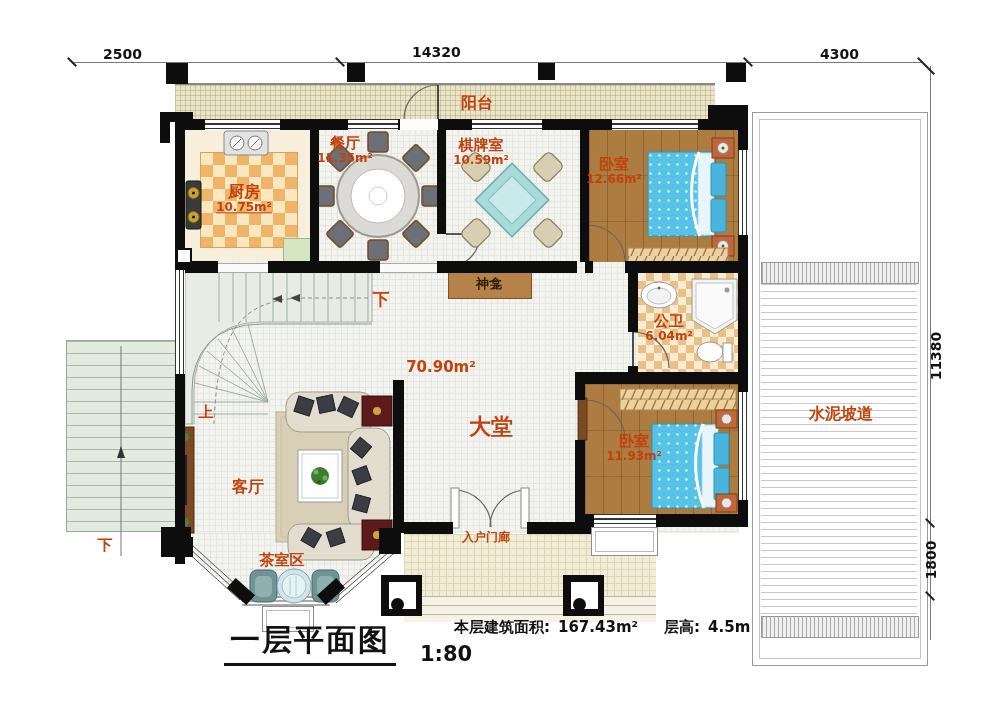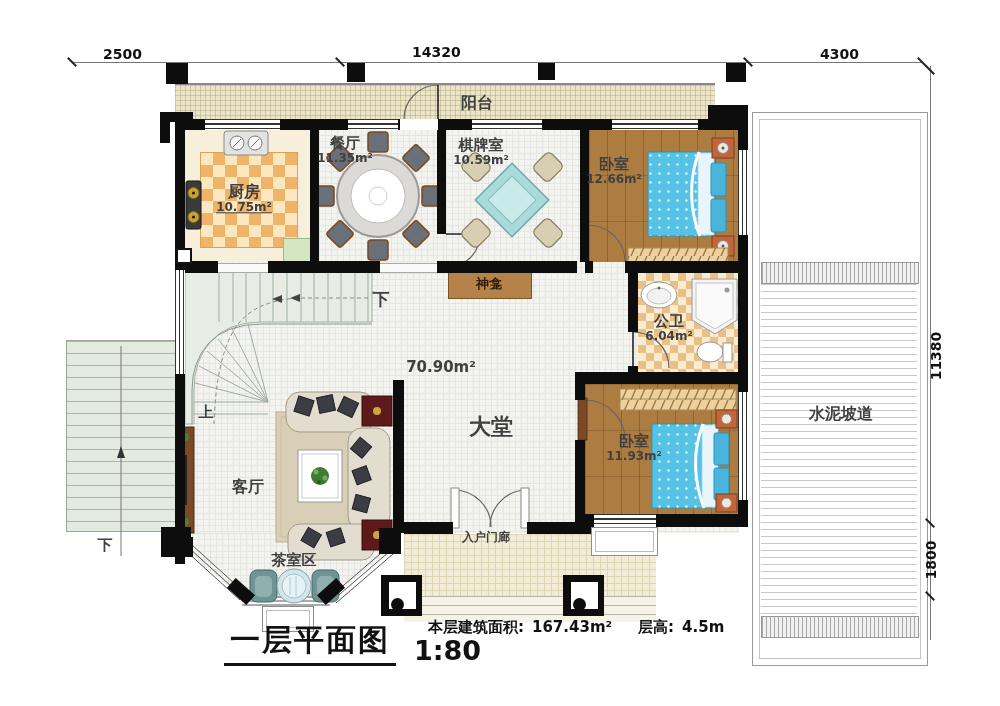--- a/index.html
+++ b/index.html
@@ -1,20 +1,20 @@
 <!DOCTYPE html>
 <html><head>
 <meta charset="utf-8">
 <style>
   html,body{margin:0;padding:0;background:#fff;}
   #plan{position:relative;width:1000px;height:706px;background:#fff;overflow:hidden;
         font-family:"DejaVu Sans","Liberation Sans",sans-serif;color:#111;}
   .abs{position:absolute;}
   .wall{position:absolute;background:#0d0d0d;}
-  .lbl{position:absolute;font-weight:bold;color:#404040;white-space:nowrap;
+  .lbl{position:absolute;font-weight:bold;color:#c2410c;white-space:nowrap;
        transform:translate(-50%,-50%);text-align:center;line-height:1.05;}
   .tile{background-color:#f3f3f0;background-image:
         linear-gradient(#e5e5e1 1px,transparent 1px),
         linear-gradient(90deg,#e5e5e1 1px,transparent 1px);background-size:6px 6px;}
   .balc{background-color:#ece4c8;background-image:
         linear-gradient(rgba(176,166,124,.5) 1px,transparent 1px),
         linear-gradient(90deg,rgba(176,166,124,.5) 1px,transparent 1px);background-size:5px 5px;}
   .marble{background-color:#f7eedc;}
   .check24{background:repeating-conic-gradient(#efb468 0% 25%,#fbe7c0 0% 50%);background-size:24px 24px;border:1px solid #d9a25c;}
   .check16{background:repeating-conic-gradient(#e9c187 0% 25%,#f9ecd2 0% 50%);background-size:16px 16px;}
@@ -34,23 +34,23 @@
   .extstair{background-color:#e3eadf;background-image:repeating-linear-gradient(to bottom,#a9b7a7 0 1px,transparent 1px 12px);border:1px solid #98a796;}
   .dimline{position:absolute;background:#777;}
   .tick{position:absolute;width:12px;height:2px;background:#222;transform:rotate(45deg);}
   .dimlbl{position:absolute;font-weight:bold;font-size:14px;color:#111;white-space:nowrap;}
   .colbox{position:absolute;background:#0d0d0d;}
   .colin{position:absolute;background:#fff;}
   .coldot{position:absolute;background:#0d0d0d;border-radius:50%;}
   svg{position:absolute;left:0;top:0;}
   .titlewrap{position:absolute;left:224px;top:620px;display:flex;align-items:flex-end;}
   .maintitle{font-size:30px;font-weight:bold;border-bottom:3px solid #111;padding:0 6px 2px 6px;letter-spacing:2px;}
-  .scale{font-size:27px;font-weight:bold;margin-left:18px;}
+  .scale{font-size:21px;font-weight:bold;margin-left:24px;}
   .stats{position:absolute;left:428px;top:618px;font-size:15px;font-weight:bold;line-height:19px;}
-  .stats .row{display:flex;}
+  .stats .row{display:flex;margin-left:26px;}
   .stats .gap{width:26px;}
   .stats .val{margin-left:8px;}
 </style>
 </head>
 <body>
 
 <div id="plan">
 
   <div class="abs balc" style="left:175px;top:85px;width:540px;height:36px;"></div>
   <div class="abs" style="left:175px;top:83px;width:540px;height:2px;background:#888;"></div>
@@ -376,21 +376,21 @@
     <div>公卫</div>
     <div style="font-size:12px;">6.04m²</div>
   </div>
   <div class="lbl" style="left:634px;top:448px;font-size:15px;">
     <div>卧室</div>
     <div style="font-size:12px;">11.93m²</div>
   </div>
   <div class="lbl" style="left:441px;top:368px;font-size:15px;">70.90m²</div>
   <div class="lbl" style="left:491px;top:427px;font-size:22px;">大堂</div>
   <div class="lbl" style="left:248px;top:487px;font-size:16px;">客厅</div>
-  <div class="lbl" style="left:294px;top:561px;font-size:15px;">茶室区</div>
+  <div class="lbl" style="left:282px;top:561px;font-size:15px;">茶室区</div>
   <div class="lbl" style="left:486px;top:537px;font-size:12px;">入户门廊</div>
   <div class="lbl" style="left:841px;top:414px;font-size:16px;">水泥坡道</div>
   <div class="lbl" style="left:489px;top:284px;font-size:13px;color:#2f1d05;">神龛</div>
   <div class="lbl" style="left:381px;top:300px;font-size:17px;">下</div>
   <div class="lbl" style="left:206px;top:413px;font-size:15px;">上</div>
   <div class="lbl" style="left:105px;top:546px;font-size:15px;">下</div>
 
   <div class="titlewrap">
     <span class="maintitle">一层平面图</span>
     <span class="scale">1:80</span>

